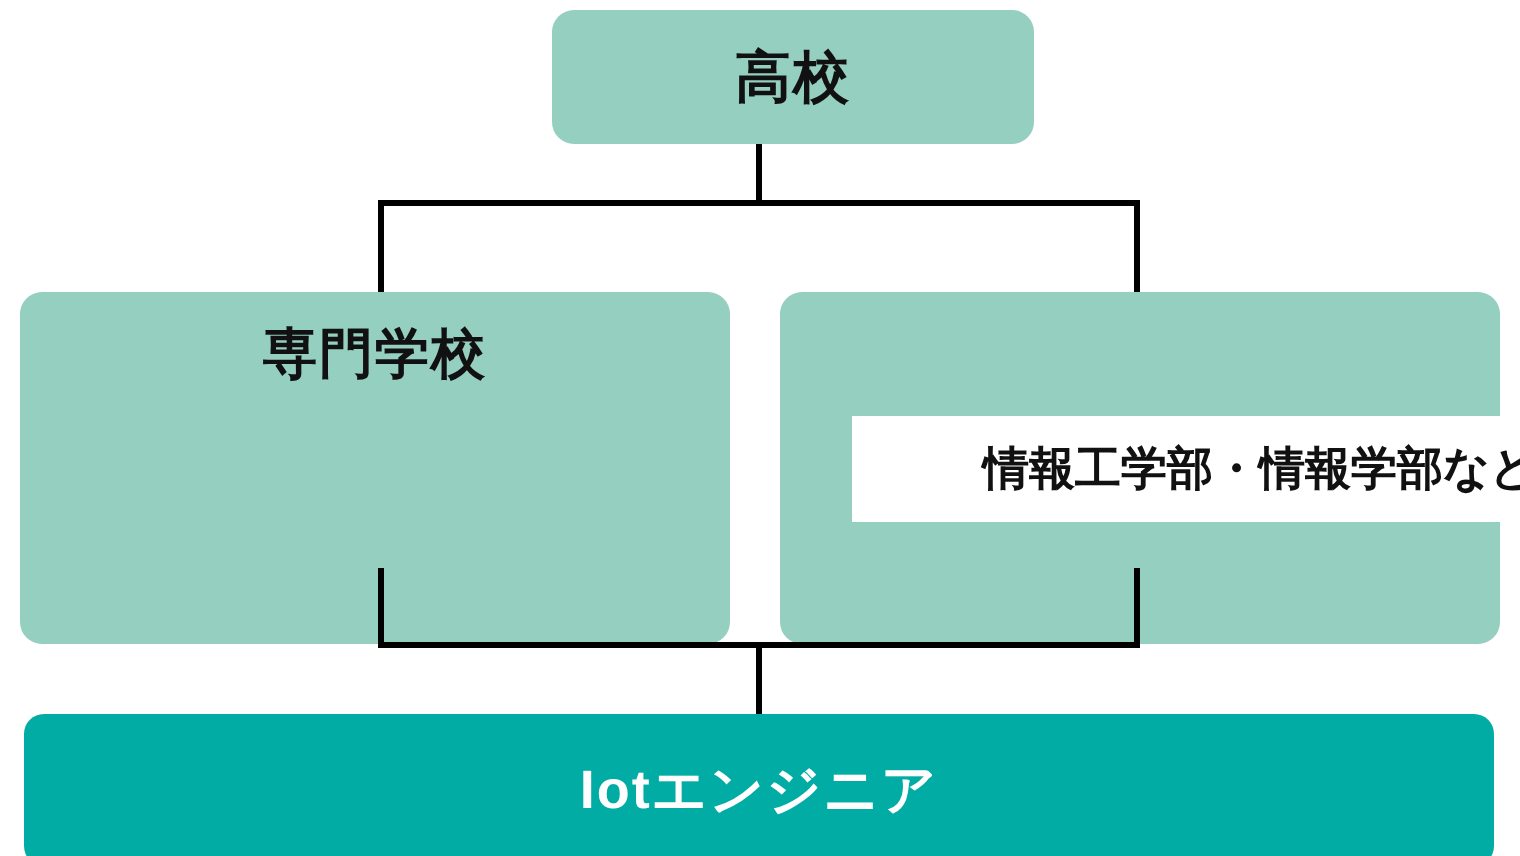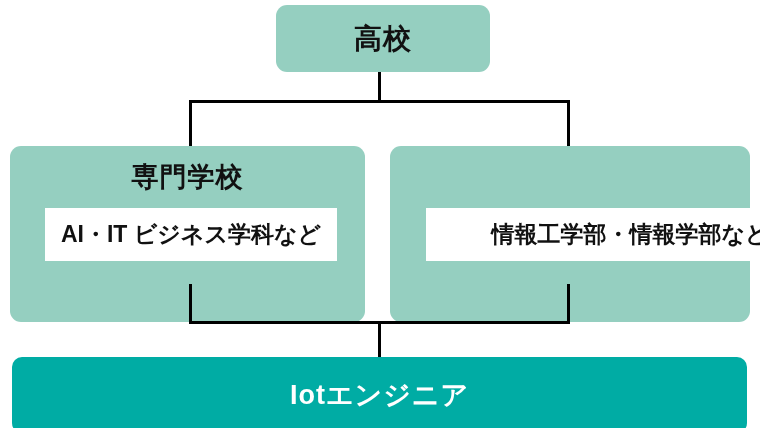--- a/index.html
+++ b/index.html
@@ -17,21 +17,21 @@
   }
   .box {
     position: absolute;
     box-sizing: border-box;
     border-radius: 11px;
   }
   .box-light { background: #95cfc0; }
   .box-accent { background: #00aca4; }
 
   .root-box {
-    left: 276px; top: 5px; width: 214px; height: 67px;
+    left: 276px; top: 5px; width: 241px; height: 67px;
     display: flex; align-items: center; justify-content: center;
   }
   .root-label {
     font-size: 28px; font-weight: 700; color: #111111; letter-spacing: 1px;
   }
 
   .branch-box {
     top: 146px; height: 176px;
   }
   .branch-left  { left: 10px;  width: 355px; }
@@ -82,21 +82,20 @@
     <span class="root-label">高校</span>
   </div>
 
   <div class="line l-v1"></div>
   <div class="line l-h1"></div>
   <div class="line l-v2"></div>
   <div class="line l-v3"></div>
 
   <div class="box box-light branch-box branch-left">
     <div class="branch-title">専門学校</div>
-    <div class="branch-detail">AI・IT ビジネス学科など</div>
   </div>
 
   <div class="box box-light branch-box branch-right">
     <div class="branch-detail">情報工学部・情報学部など</div>
   </div>
 
   <div class="line l-v4"></div>
   <div class="line l-v5"></div>
   <div class="line l-h2"></div>
   <div class="line l-v6"></div>

